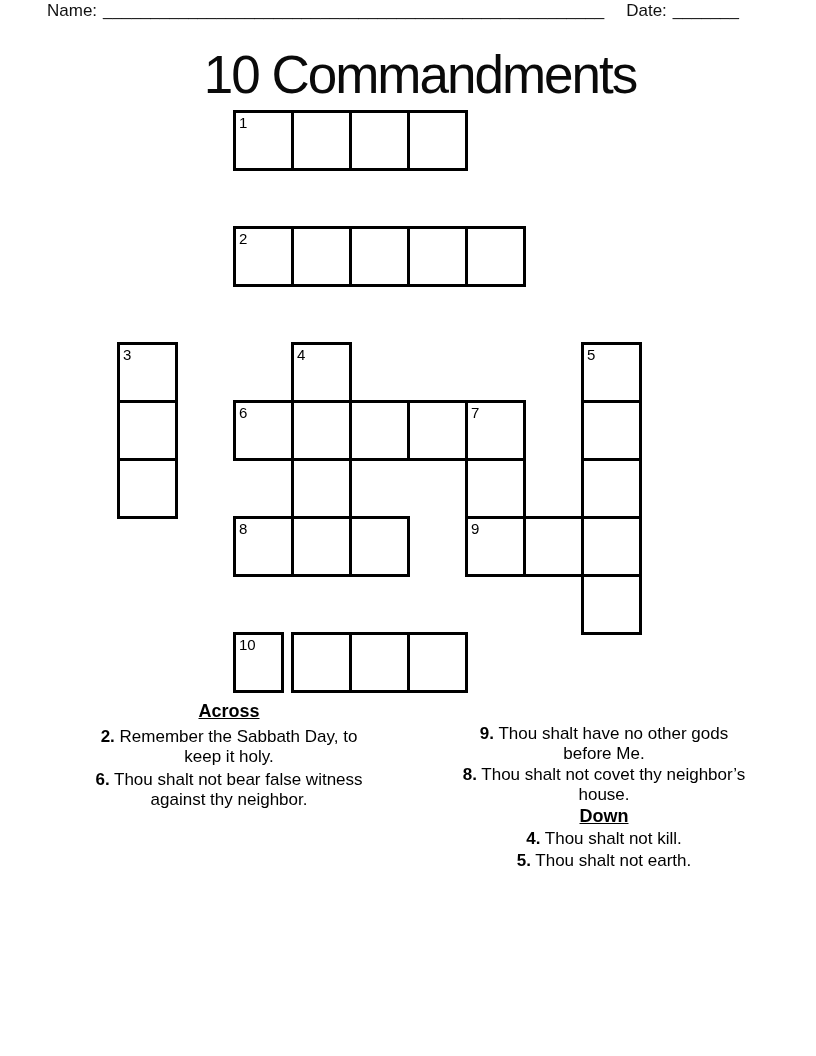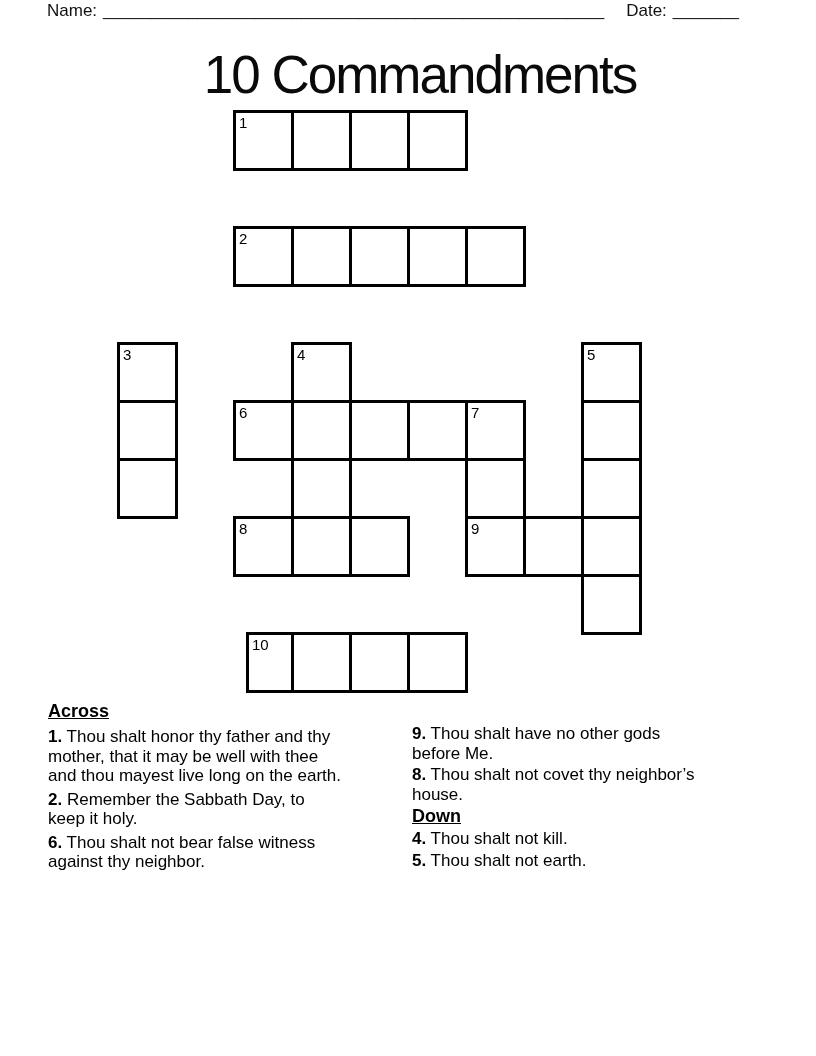--- a/index.html
+++ b/index.html
@@ -50,21 +50,21 @@
     border: 3px solid #000;
     background: #fff;
   }
   .cellnum {
     display: block;
     font-size: 15px;
     line-height: 15px;
     padding: 2px 0 0 3px;
   }
   
-  .clue-col { position: absolute; font-size: 17px; line-height: 19.5px; }
+  .clue-col { position: absolute; font-size: 17px; line-height: 19.5px; text-align: center; }
   .clues-left  { left: 48px;  top: 701px; width: 362px; }
   .clues-right { left: 412px; top: 700px; width: 384px; margin-top: 24px; }
   .clue-head {
     font-size: 18px;
     line-height: 20px;
     font-weight: bold;
     text-decoration: underline;
     margin: 0 0 6px 0;
   }
   .clues-right .clue-head { margin: 2px 0 3px 0; }
@@ -126,33 +126,30 @@
         <span class="cellnum">8</span>
       </div>
       <div class="cell" style="left: 291px; top: 516px; width: 61px; height: 61px;"></div>
       <div class="cell" style="left: 349px; top: 516px; width: 61px; height: 61px;"></div>
       <div class="cell" style="left: 465px; top: 516px; width: 61px; height: 61px;">
         <span class="cellnum">9</span>
       </div>
       <div class="cell" style="left: 523px; top: 516px; width: 61px; height: 61px;"></div>
       <div class="cell" style="left: 581px; top: 516px; width: 61px; height: 61px;"></div>
       <div class="cell" style="left: 581px; top: 574px; width: 61px; height: 61px;"></div>
-      <div class="cell" style="left: 246px; top: 632px; width: 51px; height: 61px;">
+      <div class="cell" style="left: 233px; top: 632px; width: 51px; height: 61px;">
         <span class="cellnum">10</span>
       </div>
       <div class="cell" style="left: 291px; top: 632px; width: 61px; height: 61px;"></div>
       <div class="cell" style="left: 349px; top: 632px; width: 61px; height: 61px;"></div>
       <div class="cell" style="left: 407px; top: 632px; width: 61px; height: 61px;"></div>
     </div>
 
   <div class="clue-col clues-left">
     <div class="clue-head">Across</div>
-    <p class="clue"><span class="clue-num">1.</span> <span class="clue-text">Thou shalt honor thy father and thy
-mother, that it may be well with thee
-and thou mayest live long on the earth.</span></p>
     <p class="clue"><span class="clue-num">2.</span> <span class="clue-text">Remember the Sabbath Day, to
 keep it holy.</span></p>
     <p class="clue"><span class="clue-num">6.</span> <span class="clue-text">Thou shalt not bear false witness
 against thy neighbor.</span></p>
   </div>
 
   <div class="clue-col clues-right">
     <p class="clue"><span class="clue-num">9.</span> <span class="clue-text">Thou shalt have no other gods
 before Me.</span></p>
     <p class="clue"><span class="clue-num">8.</span> <span class="clue-text">Thou shalt not covet thy neighbor’s

